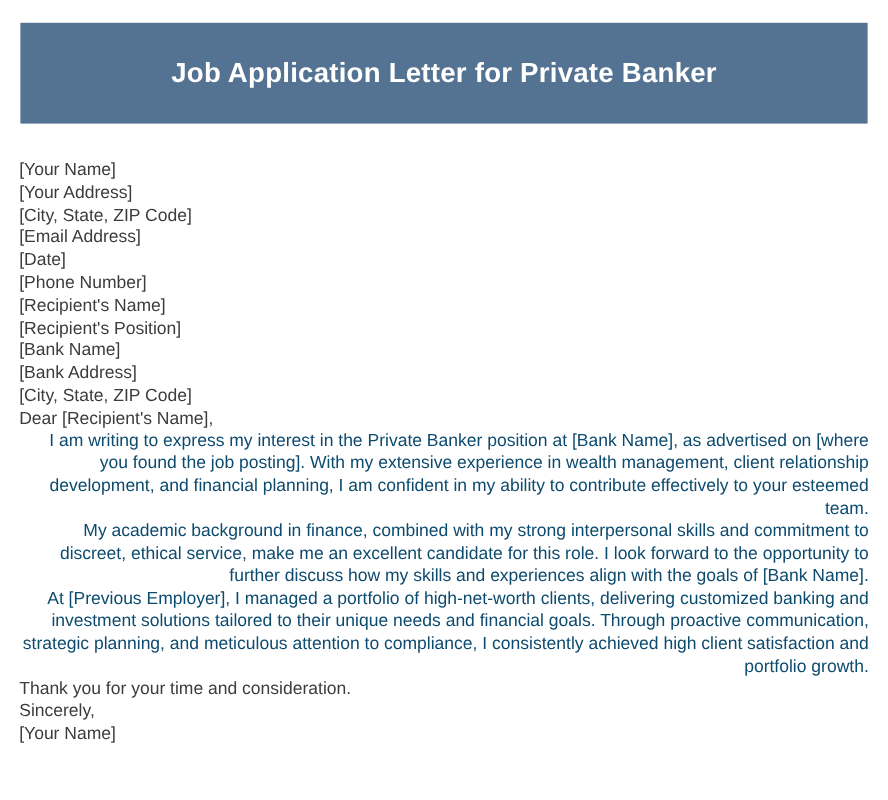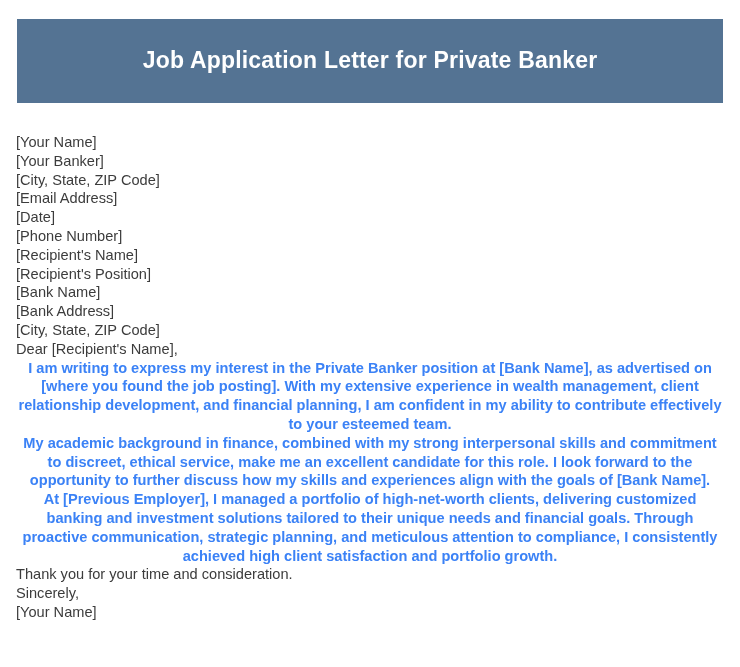--- a/index.html
+++ b/index.html
@@ -43,42 +43,41 @@
     font-size: 14.6px;
     line-height: 18.8px;
     color: #3c3c3c;
     margin: 0;
     padding: 0;
     white-space: pre-wrap;
   }
   .para {
     font-size: 14.6px;
     line-height: 18.8px;
-    color: #3b82f6;
+    color: #0c4a6e;
     margin: 0 0 0 0;
     padding: 0;
-    text-align: center;
+    text-align: right;
     max-width: 708px;
-    font-weight: bold;
   }
 </style>
 </head>
 <body>
 
 <div class="page">
 
   <div class="header-band">
     <div class="header-title">Job Application Letter for Private Banker</div>
   </div>
 
   <div class="letter-body">
 
     <div>
       <p class="line">[Your Name]</p>
-      <p class="line">[Your Banker]</p>
+      <p class="line">[Your Address]</p>
       <p class="line">[City, State, ZIP Code]</p>
       <p class="line">[Email Address]</p>
       <p class="line">[Date]</p>
       <p class="line">[Phone Number]</p>
       <p class="line">[Recipient's Name]</p>
       <p class="line">[Recipient's Position]</p>
       <p class="line">[Bank Name]</p>
       <p class="line">[Bank Address]</p>
       <p class="line">[City, State, ZIP Code]</p>
     </div>

